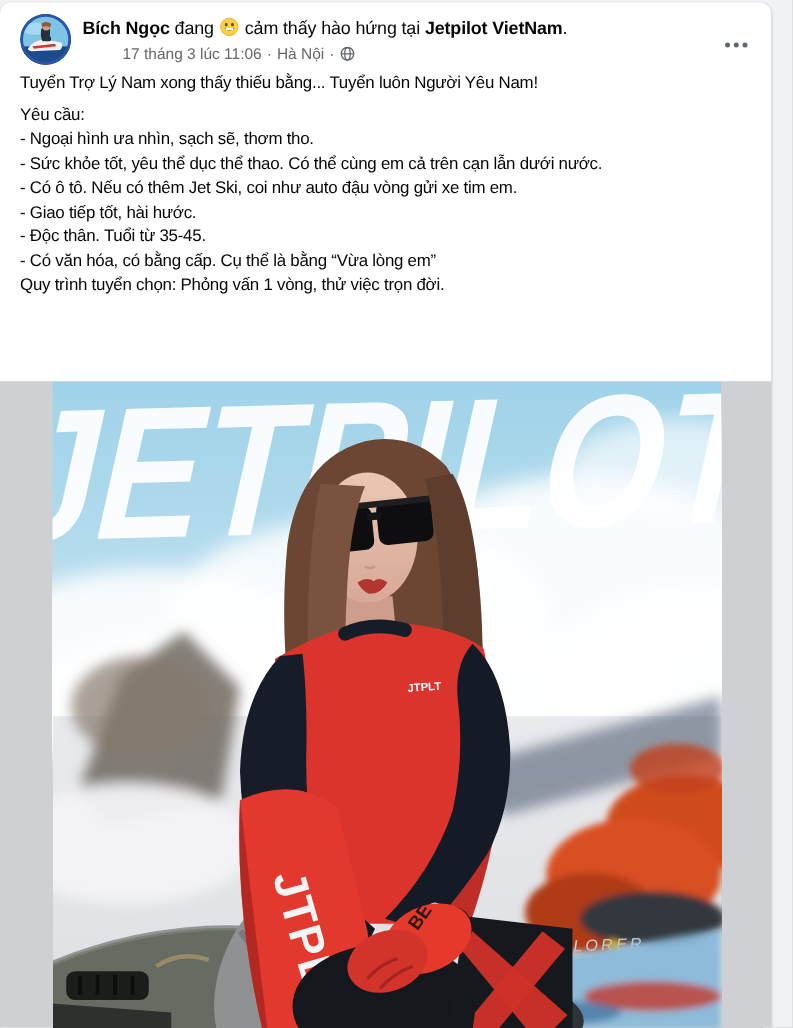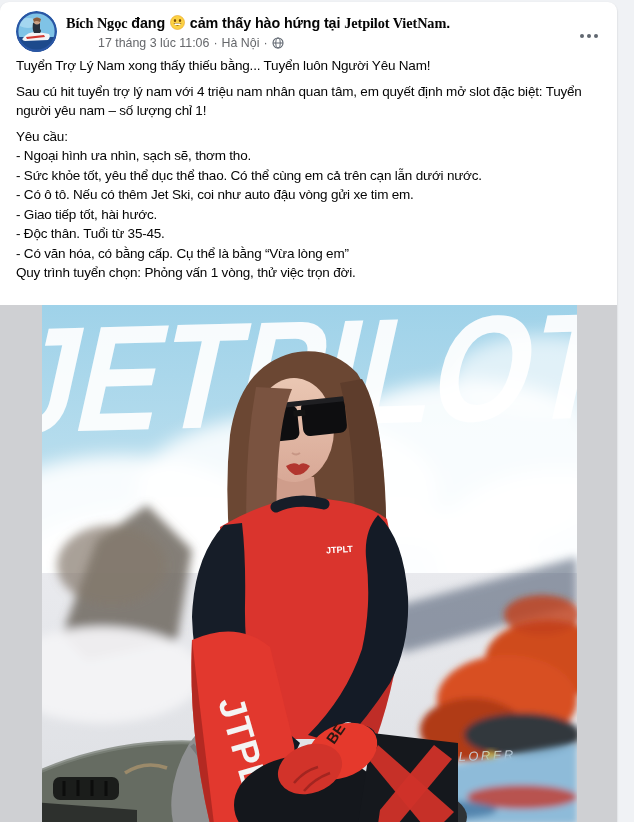--- a/index.html
+++ b/index.html
@@ -20,22 +20,22 @@
   .avatar{
     position:absolute;left:16px;top:9px;width:41px;height:41px;border-radius:50%;
     overflow:hidden;cursor:pointer;
   }
   .avatar svg{display:block;}
   .hmain{position:absolute;left:66px;top:12px;width:480px;}
   .hline1{
     font-size:14.3px;line-height:18px;color:#050505;letter-spacing:-.1px;
     white-space:nowrap;
   }
-  .hline1 .bold{font-weight:bold;cursor:pointer;font-family:Liberation Serif, serif;}
-  .hline1 .plain{font-weight:bold;color:#050505;}
+  .hline1 .bold{font-weight:bold;cursor:pointer;}
+  .hline1 .plain{font-weight:normal;color:#050505;}
   .emoji{display:inline-block;width:15px;height:15px;vertical-align:-2px;margin:0 1px;}
   .hline2{
     margin-top:4px;font-size:12.4px;line-height:14px;color:#65676b;
     display:flex;align-items:center;gap:4px;margin-left:32px;
   }
   .hline2 .lnk{cursor:pointer;}
   .sep{color:#65676b;}
   .globe{display:inline-block;width:12px;height:12px;}
   .more-btn{
     position:absolute;right:12px;top:18px;width:32px;height:32px;border-radius:50%;
@@ -114,21 +114,20 @@
       </div>
       <div class="more-btn">
         <i></i>
           <i></i>
           <i></i>
       </div>
     </div>
 
     <div class="text-block">
       <p>Tuyển Trợ Lý Nam xong thấy thiếu bằng... Tuyển luôn Người Yêu Nam!</p>
-      <p>Sau cú hit tuyển trợ lý nam với 4 triệu nam nhân quan tâm, em quyết định mở slot đặc biệt: Tuyển người yêu nam – số lượng chỉ 1!</p>
       <p>Yêu cầu:
 - Ngoại hình ưa nhìn, sạch sẽ, thơm tho.
 - Sức khỏe tốt, yêu thể dục thể thao. Có thể cùng em cả trên cạn lẫn dưới nước.
 - Có ô tô. Nếu có thêm Jet Ski, coi như auto đậu vòng gửi xe tim em.
 - Giao tiếp tốt, hài hước.
 - Độc thân. Tuổi từ 35-45.
 - Có văn hóa, có bằng cấp. Cụ thể là bằng “Vừa lòng em”
 Quy trình tuyển chọn: Phỏng vấn 1 vòng, thử việc trọn đời.</p>
     </div>
 

